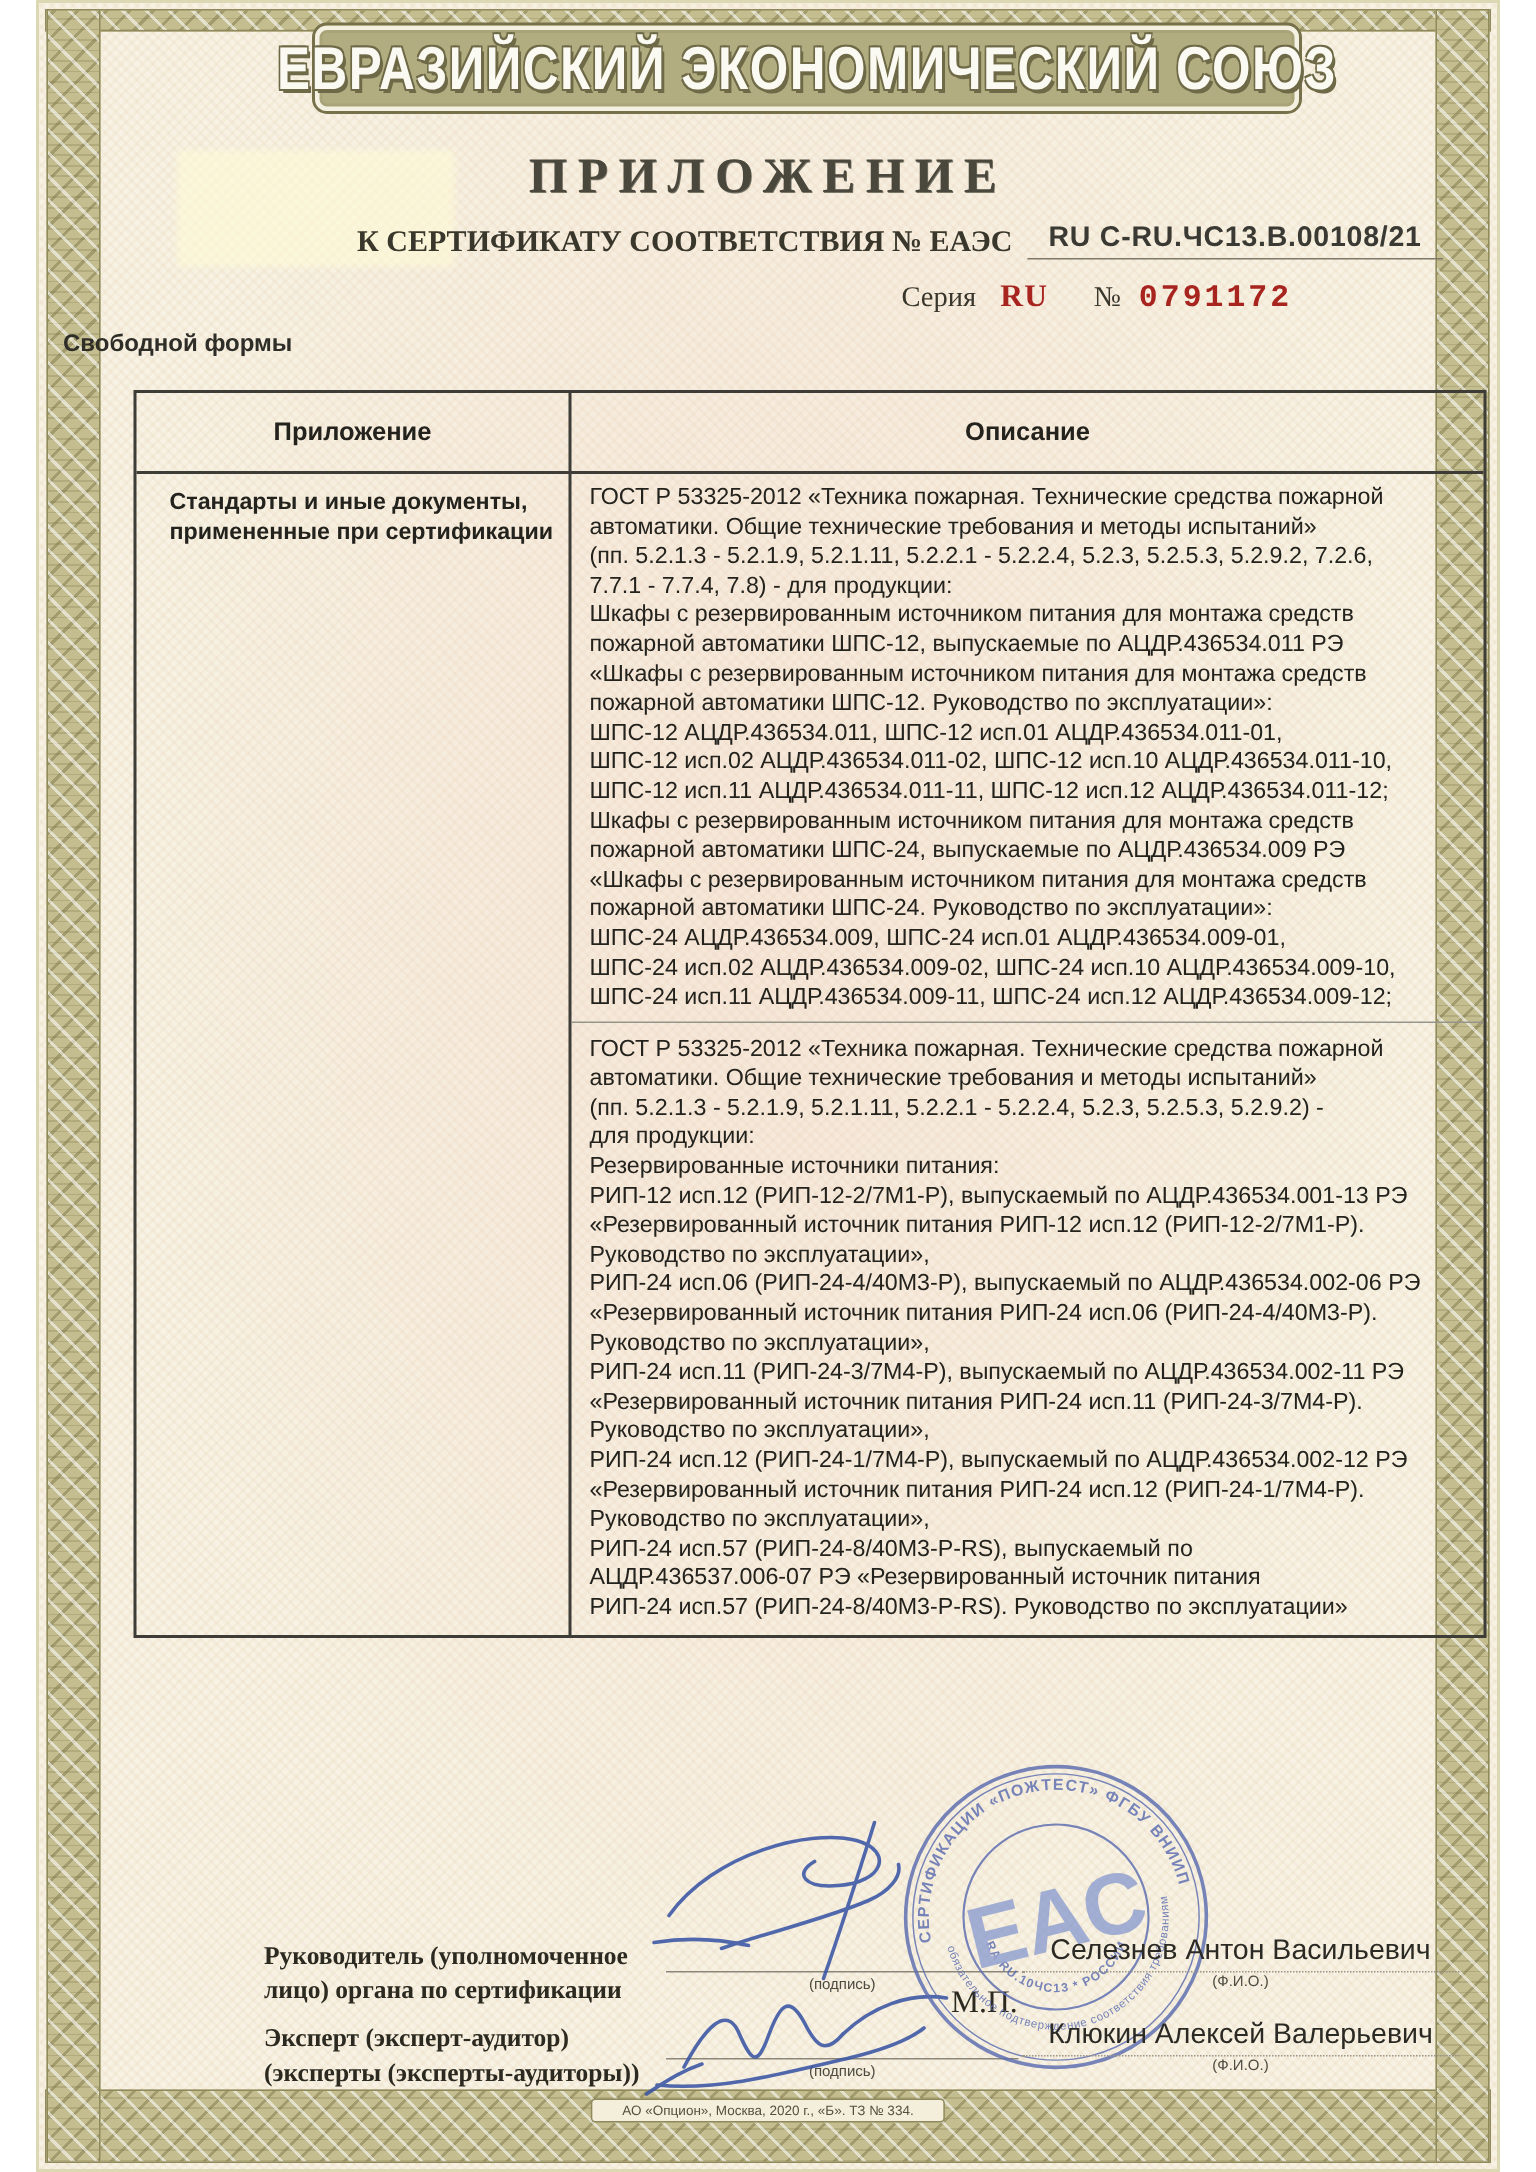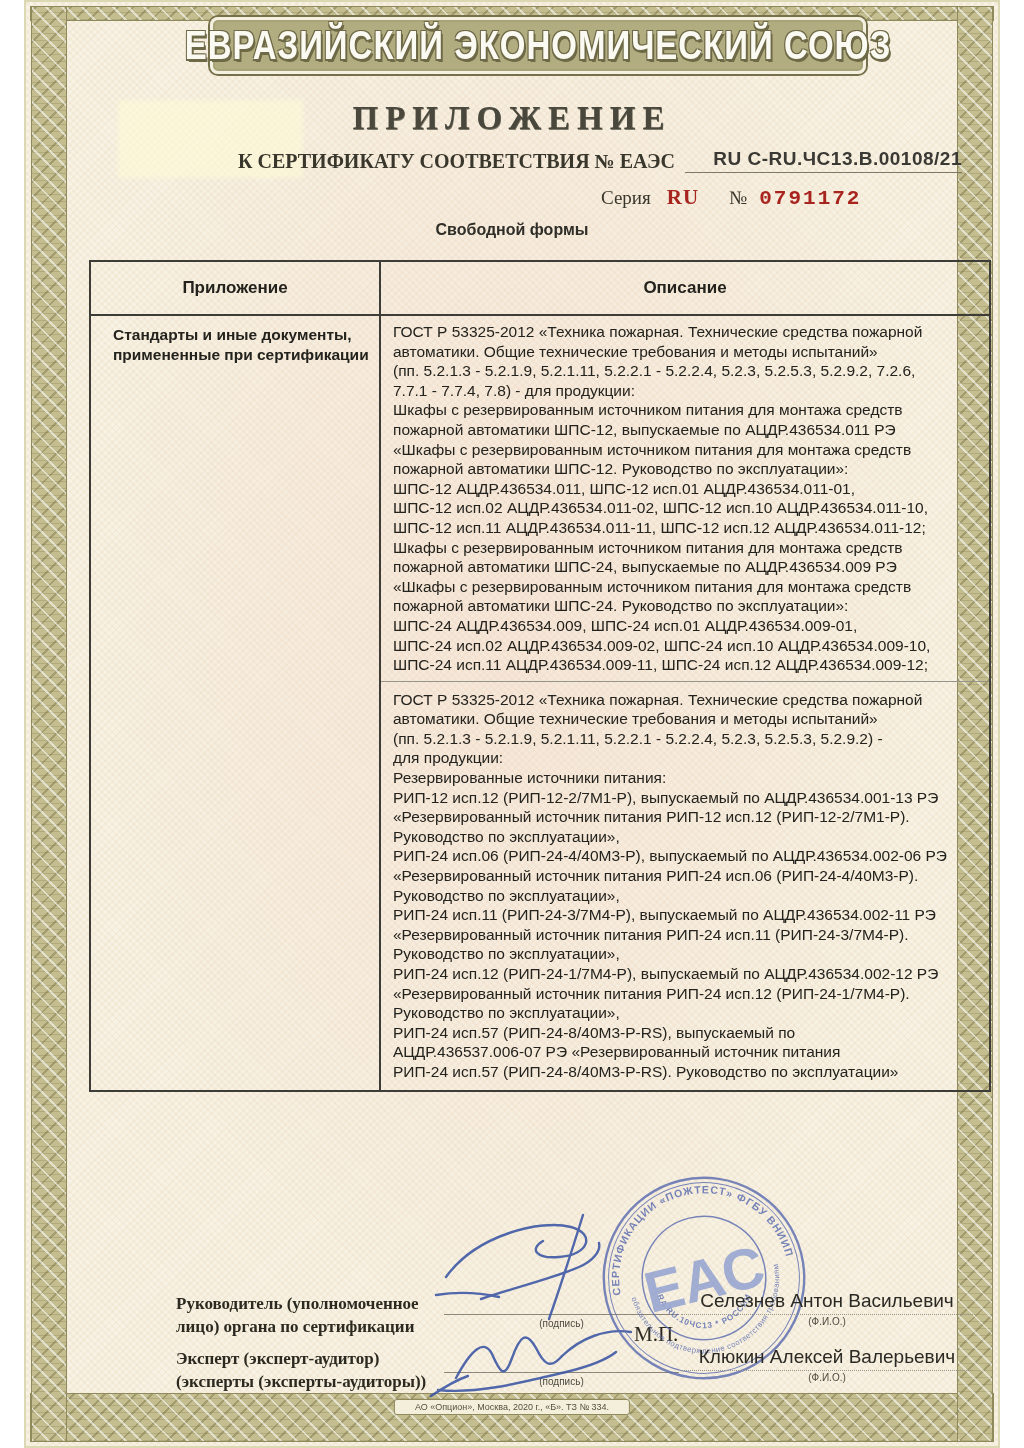--- a/index.html
+++ b/index.html
@@ -45,30 +45,30 @@
   .doc-title{
     position:absolute;left:0;top:98px;width:100%;text-align:center;
     font-family:"Liberation Serif", serif;font-weight:bold;font-size:33px;letter-spacing:7px;
     color:#4a483d;text-shadow:.5px .5px 0 #7a7668;
   }
 
   .cert-line{position:absolute;left:212px;top:146px;width:724px;display:flex;align-items:flex-end;}
   .cert-label{font-family:"Liberation Serif", serif;font-weight:bold;font-size:20px;color:#39362b;white-space:nowrap;}
   .cert-number{
     flex:1;margin-left:10px;border-bottom:1.5px solid #7d786a;padding:0 0 2px 14px;
-    font-size:19px;font-weight:bold;color:#3a3933;letter-spacing:.5px;white-space:nowrap;text-align:right;
+    font-size:19px;font-weight:bold;color:#3a3933;letter-spacing:.5px;white-space:nowrap;
   }
 
   .series-line{position:absolute;left:575px;top:183px;display:flex;align-items:baseline;}
   .series-label{font-family:"Liberation Serif", serif;font-size:19px;color:#39362b;}
   .series-value{font-family:"Liberation Serif", serif;font-weight:bold;font-size:21px;color:#a8251f;margin-left:16px;letter-spacing:1px;}
   .no-sign{font-family:"Liberation Serif", serif;font-size:19px;color:#39362b;margin-left:30px;}
   .blank-number{font-family:"Liberation Mono", monospace;font-weight:bold;font-size:21px;color:#a8251f;margin-left:12px;letter-spacing:2px;}
 
-  .form-type{position:absolute;left:0;top:219px;width:100%;text-align:center;font-weight:bold;font-size:16px;color:#2e2d28;}
+  .form-type{position:absolute;left:16px;top:219px;width:100%;font-weight:bold;font-size:16px;color:#2e2d28;}
 
   
   .apx-table{
     position:absolute;left:63px;top:258px;width:902px;height:832px;box-sizing:border-box;
     border:2px solid #3d3c36;display:flex;flex-direction:column;
   }
   .apx-head{display:flex;border-bottom:2px solid #3d3c36;height:52px;flex:0 0 auto;}
   .apx-body{display:flex;flex:1 1 auto;}
   .col1{width:290px;flex:0 0 auto;border-right:2px solid #3d3c36;box-sizing:border-box;}
   .col2{flex:1 1 auto;box-sizing:border-box;}

